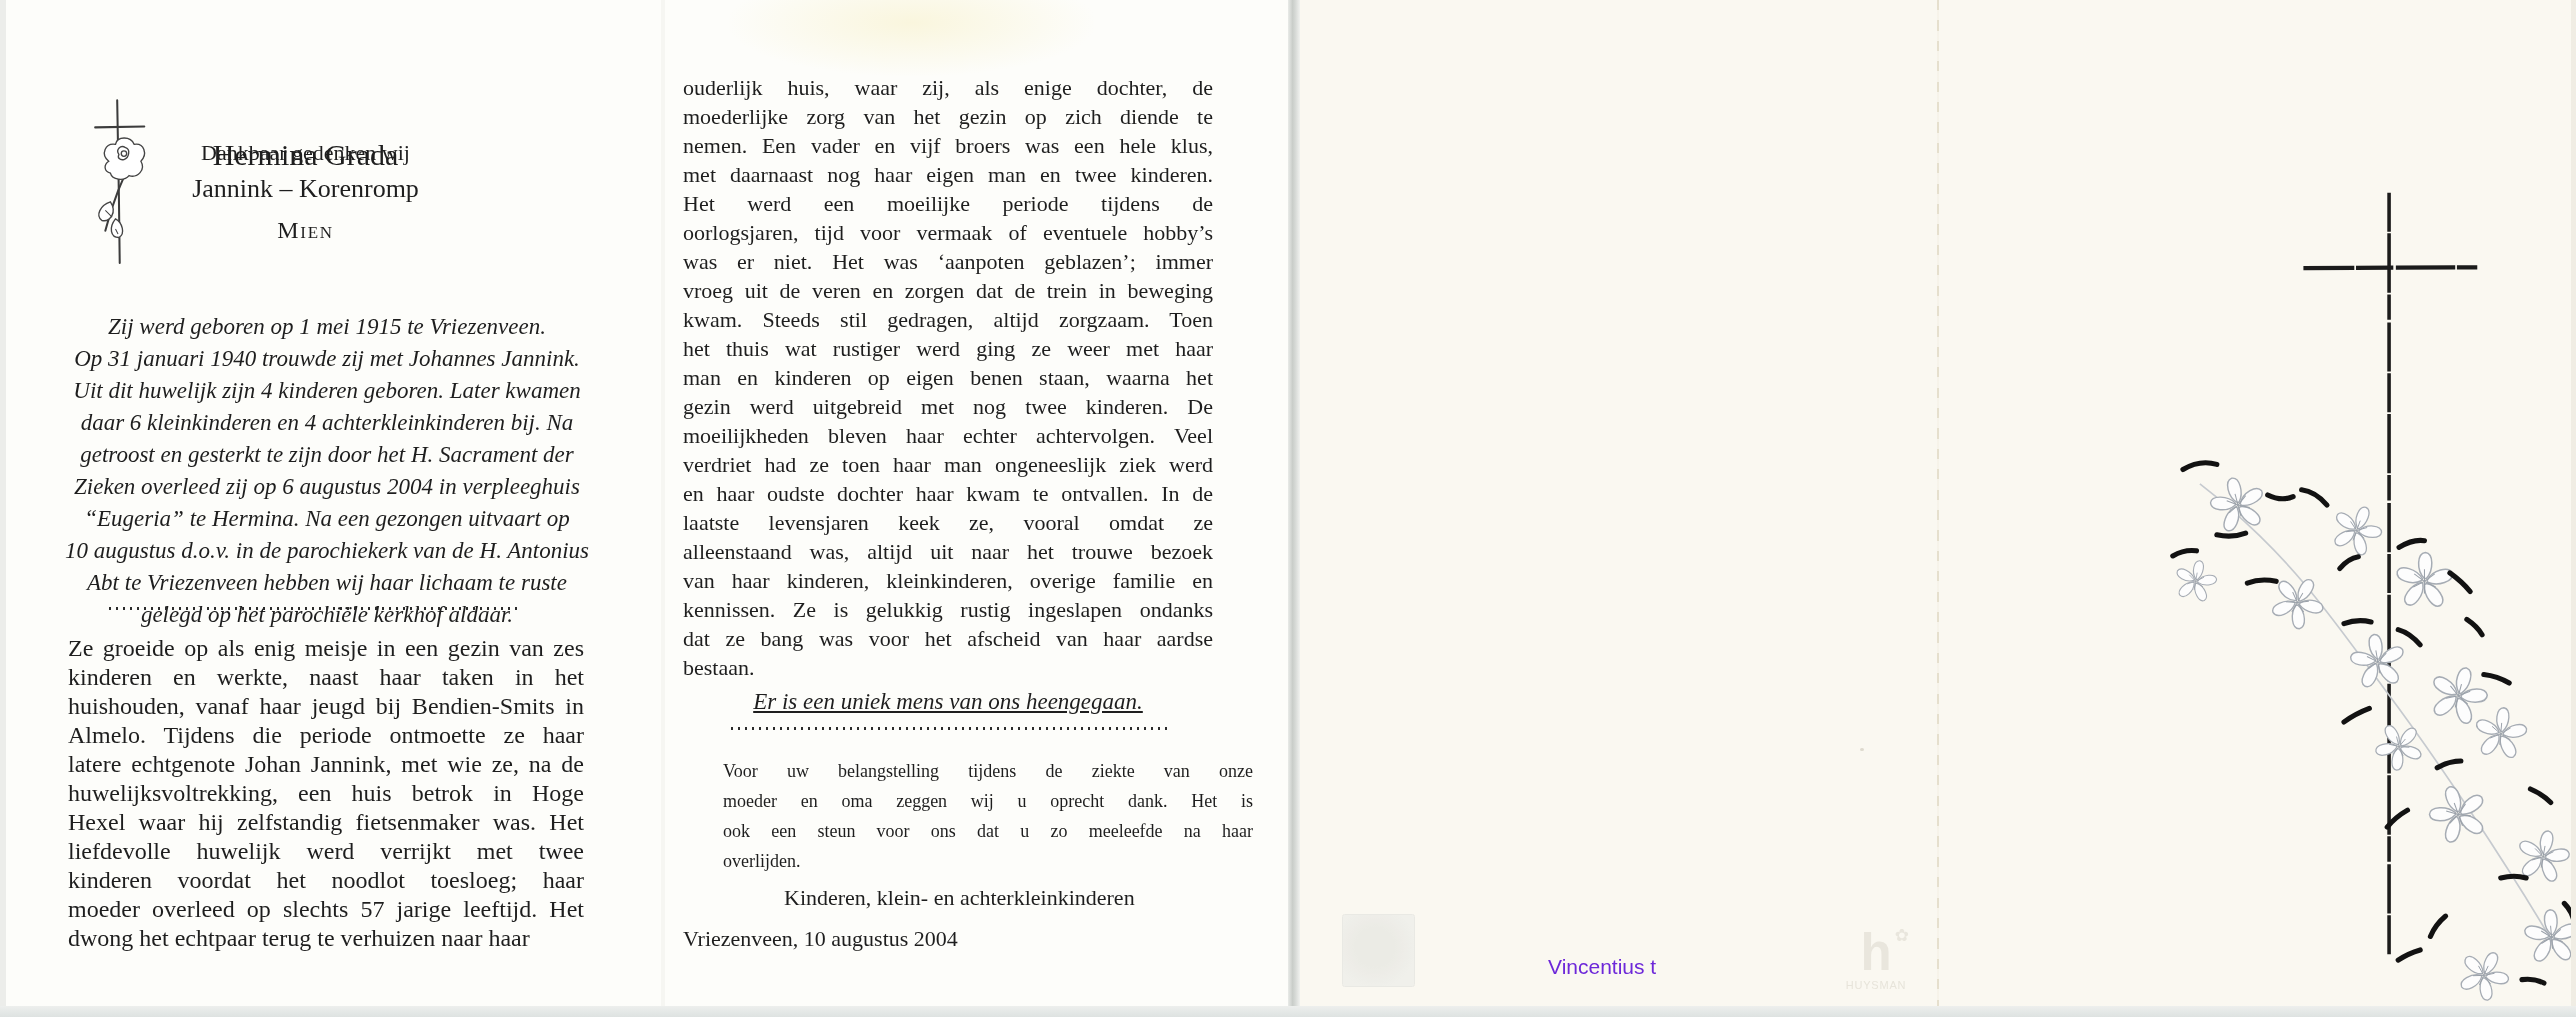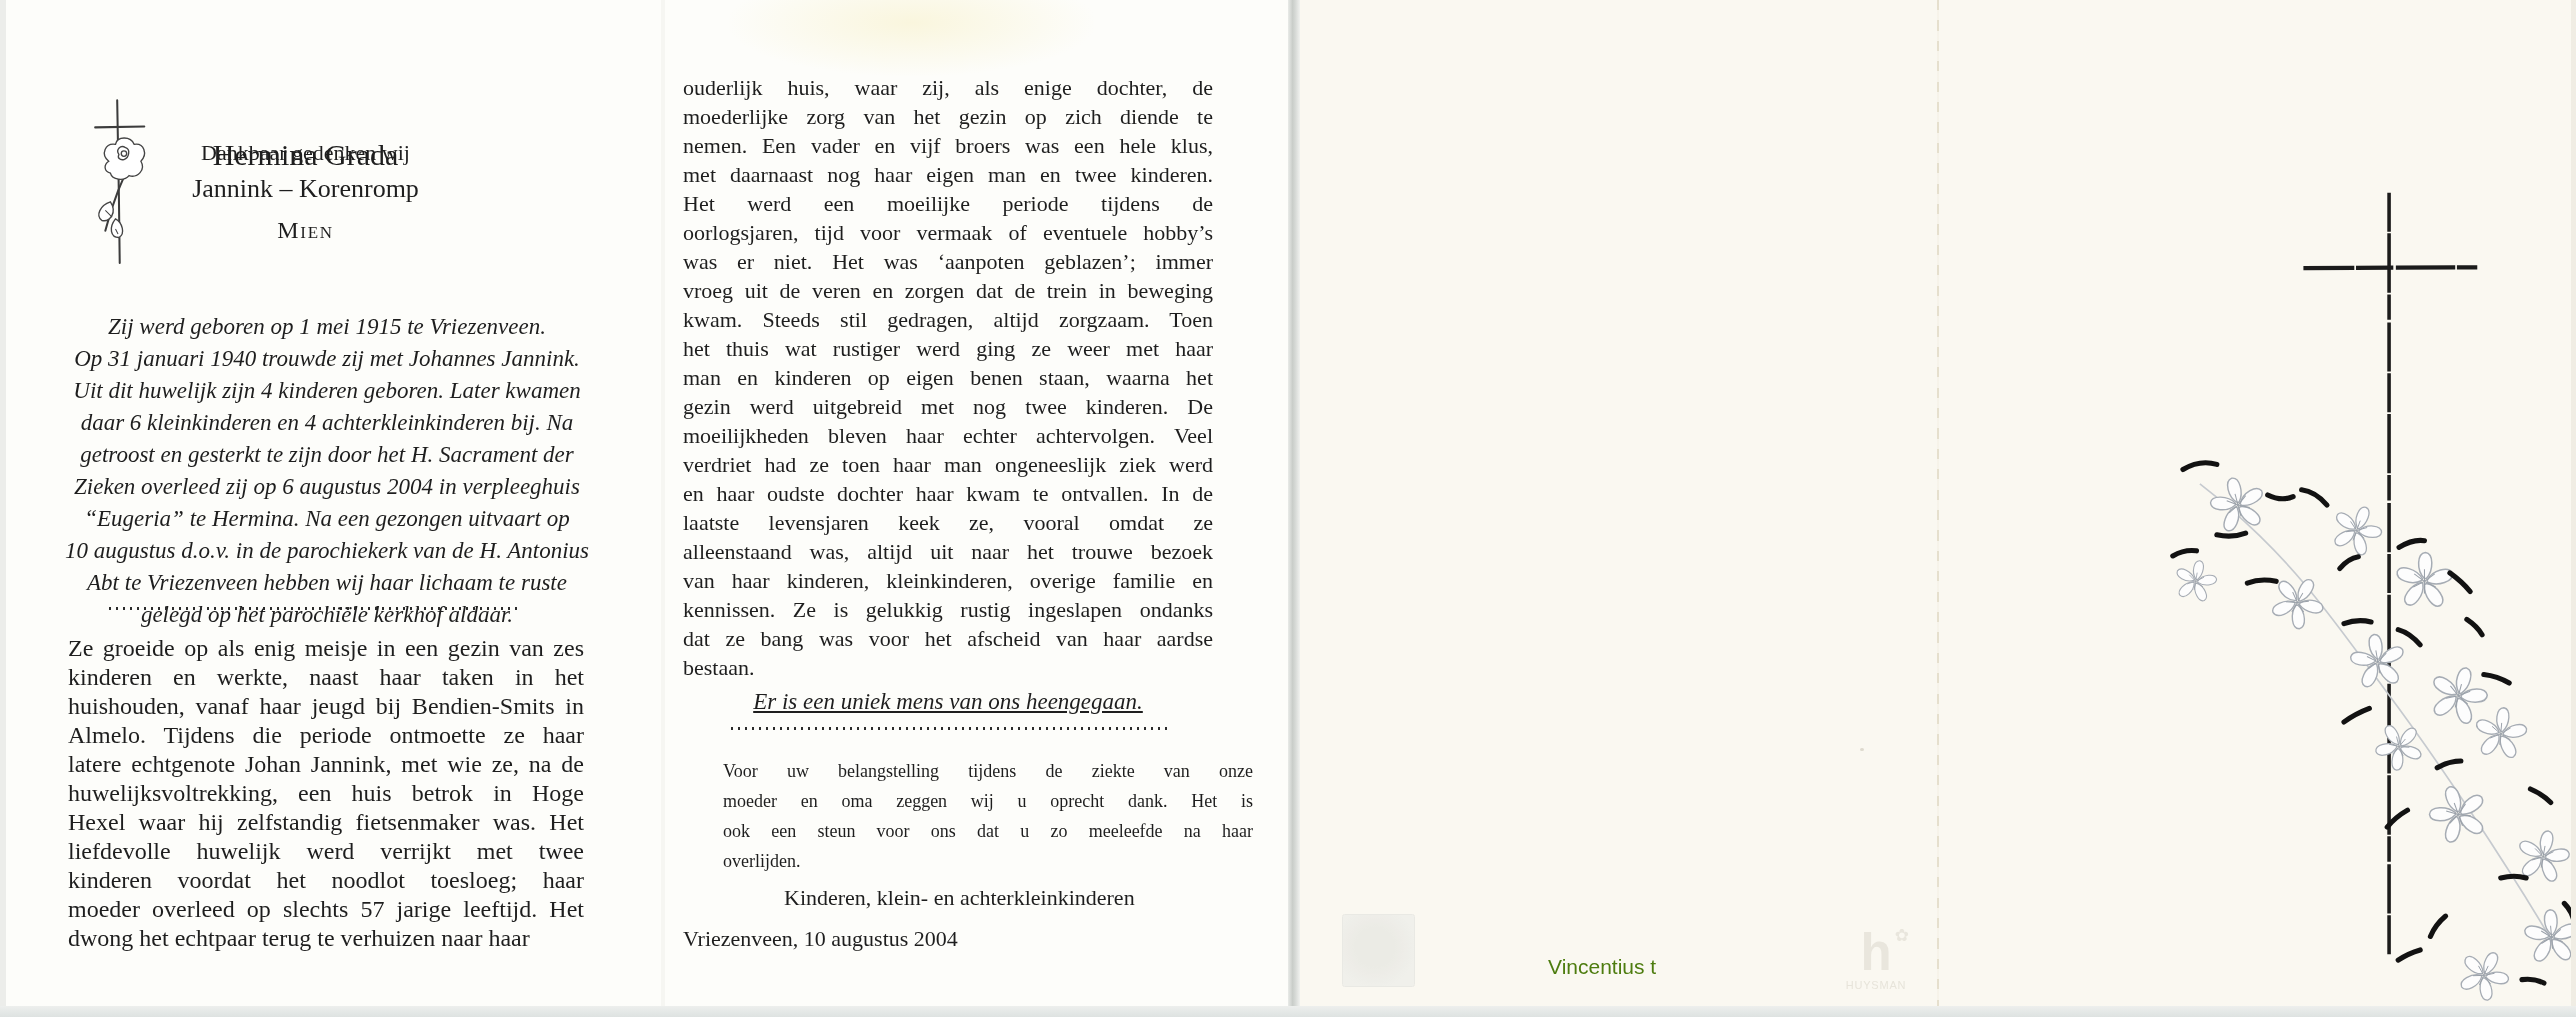--- a/index.html
+++ b/index.html
@@ -48,21 +48,21 @@
 
   .dots { height:3.4px; background:repeating-linear-gradient(90deg,#2b2b2b 0 2.5px,transparent 2.5px 7px); }
   .dots1 { left:109px; top:607px; width:410px; }
   .dots2 { left:731px; top:727px; width:438px; }
 
   
   .stamp { left:1342px; top:914px; width:71px; height:71px; border-radius:2.5px;
            background:radial-gradient(circle at 45% 45%, #e9e9e4 0 35%, #efefea 75%);
            border:1.7px solid #e7e7e2; opacity:.85; }
   .vincentius { left:1548px; top:955px; width:254px; font-family:"Liberation Sans", sans-serif;
-                font-size:21px; color:#4d7c0f; }
+                font-size:21px; color:#6d28d9; }
   .huysman { left:1838px; top:928px; width:76px; text-align:center; color:#e9e6dd;
              font-family:"Liberation Sans", sans-serif; }
   .huysman .hglyph { font-size:51px; line-height:49px; font-weight:bold; display:block; }
   .huysman .hflower { position:absolute; right:5.1px; top:-3.4px; font-size:17px; }
   .huysman .hword { display:block; font-size:11px; letter-spacing:0.8px; color:#e7e4da; margin-top:1.7px; }
   .speck { left:1860px; top:748px; width:4.2px; height:3.4px; border-radius:50%; background:rgba(150,140,120,.28); }
 
   svg { display:block; }
   .cross-rose-svg { left:85px; top:95px; }
   .cross-svg   { left:2294px; top:185px; }

